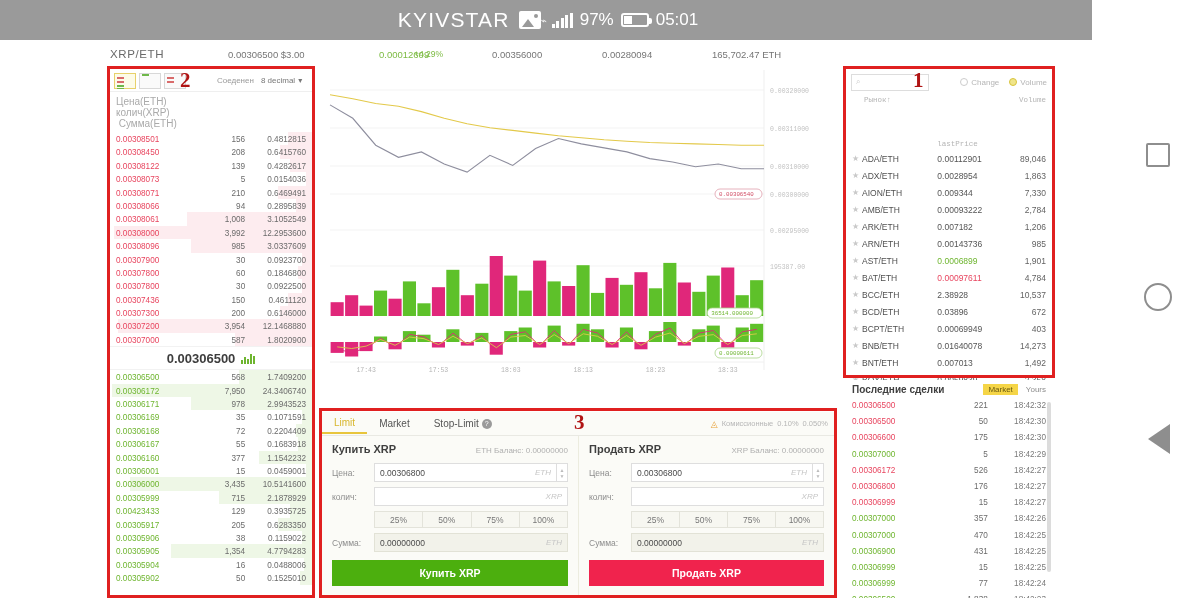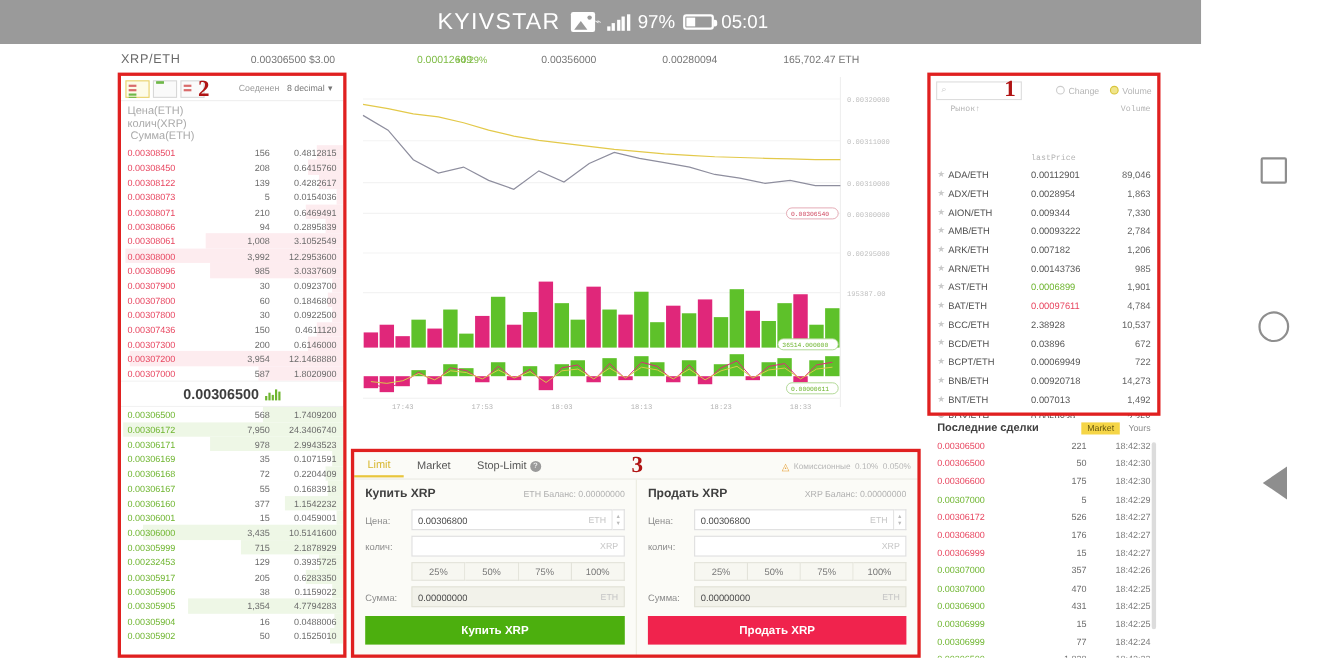--- a/index.html
+++ b/index.html
@@ -164,21 +164,21 @@
   .tf-head { display: flex; align-items: baseline; margin-bottom: 8px; }
   .tf-title { font-size: 11px; font-weight: bold; color: #3f3f3f; }
   .tf-bal { margin-left: auto; font-size: 8px; color: #b0b0b0; }
   .tf-field { display: flex; align-items: center; margin-bottom: 5px; }
   .tf-lbl { width: 42px; font-size: 8.5px; color: #8d8d8d; }
   .tf-inp {
     flex: 1; height: 19px; border: 1px solid #dedede; background: #fff;
     display: flex; align-items: center; padding: 0 5px; font-size: 8.5px; color: #4a4a4a;
   }
   .tf-inp.readonly { background: #f2f2ea; border-color: #e2e2d6; }
-  .tf-unit { margin-left: auto; color: #c6c6c6; font-size: 8px; }
+  .tf-unit { margin-left: auto; color: #c6c6c6; font-size: 8px; font-style: italic; }
   .spin { width: 11px; height: 19px; border: 1px solid #dedede; border-left: none; background: #fff;
           display: flex; flex-direction: column; justify-content: center; align-items: center; }
   .spin i { font-style: normal; font-size: 5px; color: #bbb; line-height: 6px; }
   .pct-row { display: flex; margin: 1px 0 5px 42px; }
   .pct {
     flex: 1; height: 17px; border: 1px solid #e3e3da; background: #f7f7f1;
     font-size: 8.5px; color: #777; display: flex; align-items: center; justify-content: center;
   }
   .pct + .pct { border-left: none; }
   .tf-btn {
@@ -460,21 +460,21 @@
             <span class="tot">10.5141600</span>
           </div>
           <div class="ob-row buy">
             <span class="depth" style="width: 46%;"></span>
             <span class="price">0.00305999</span>
             <span class="qty">715</span>
             <span class="tot">2.1878929</span>
           </div>
           <div class="ob-row buy">
             <span class="depth" style="width: 11%;"></span>
-            <span class="price">0.00232453</span>
+            <span class="price">0.00423433</span>
             <span class="qty">129</span>
             <span class="tot">0.3935725</span>
           </div>
           <div class="ob-row buy">
             <span class="depth" style="width: 17%;"></span>
             <span class="price">0.00305917</span>
             <span class="qty">205</span>
             <span class="tot">0.6283350</span>
           </div>
           <div class="ob-row buy">
@@ -780,26 +780,26 @@
           <div class="mk-row">
             <span class="mk-star">★</span>
             <span class="name">BCD/ETH</span>
             <span class="price">0.03896</span>
             <span class="vol">672</span>
           </div>
           <div class="mk-row">
             <span class="mk-star">★</span>
             <span class="name">BCPT/ETH</span>
             <span class="price">0.00069949</span>
-            <span class="vol">722</span>
+            <span class="vol">403</span>
           </div>
           <div class="mk-row">
             <span class="mk-star">★</span>
             <span class="name">BNB/ETH</span>
-            <span class="price">0.00920718</span>
+            <span class="price">0.01640078</span>
             <span class="vol">14,273</span>
           </div>
           <div class="mk-row">
             <span class="mk-star">★</span>
             <span class="name">BNT/ETH</span>
             <span class="price">0.007013</span>
             <span class="vol">1,492</span>
           </div>
           <div class="mk-row">
             <span class="mk-star">★</span>

